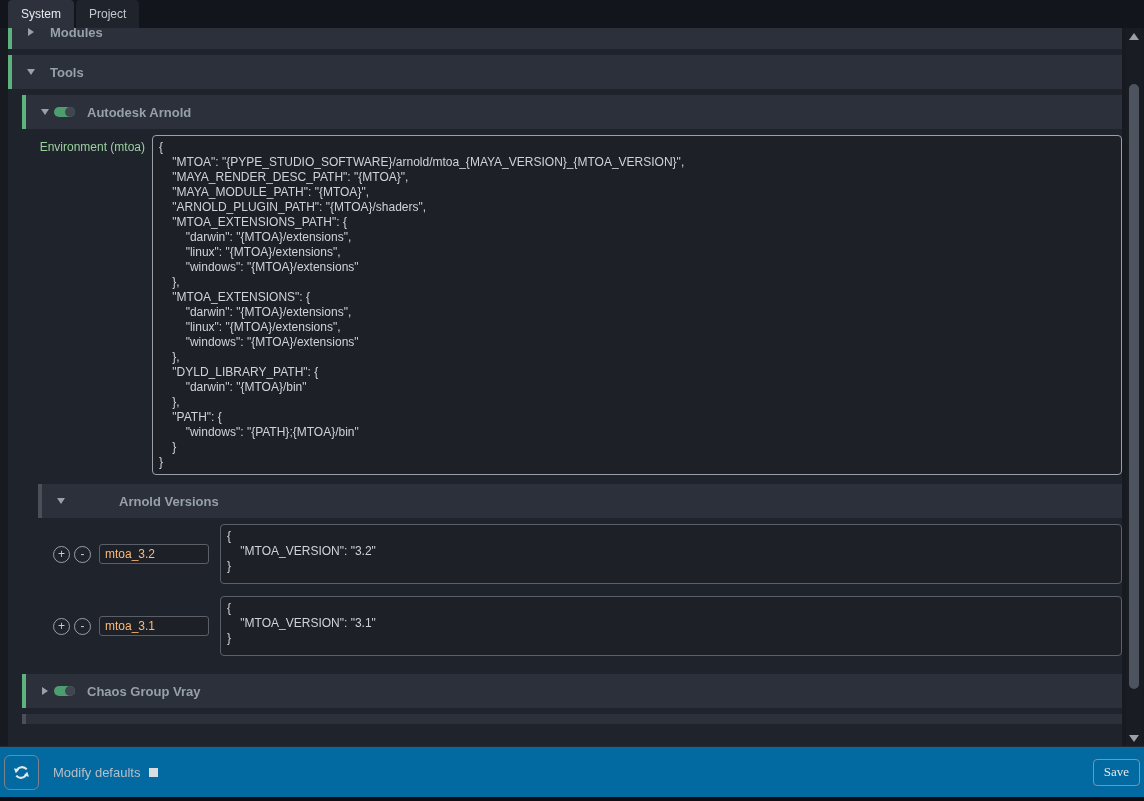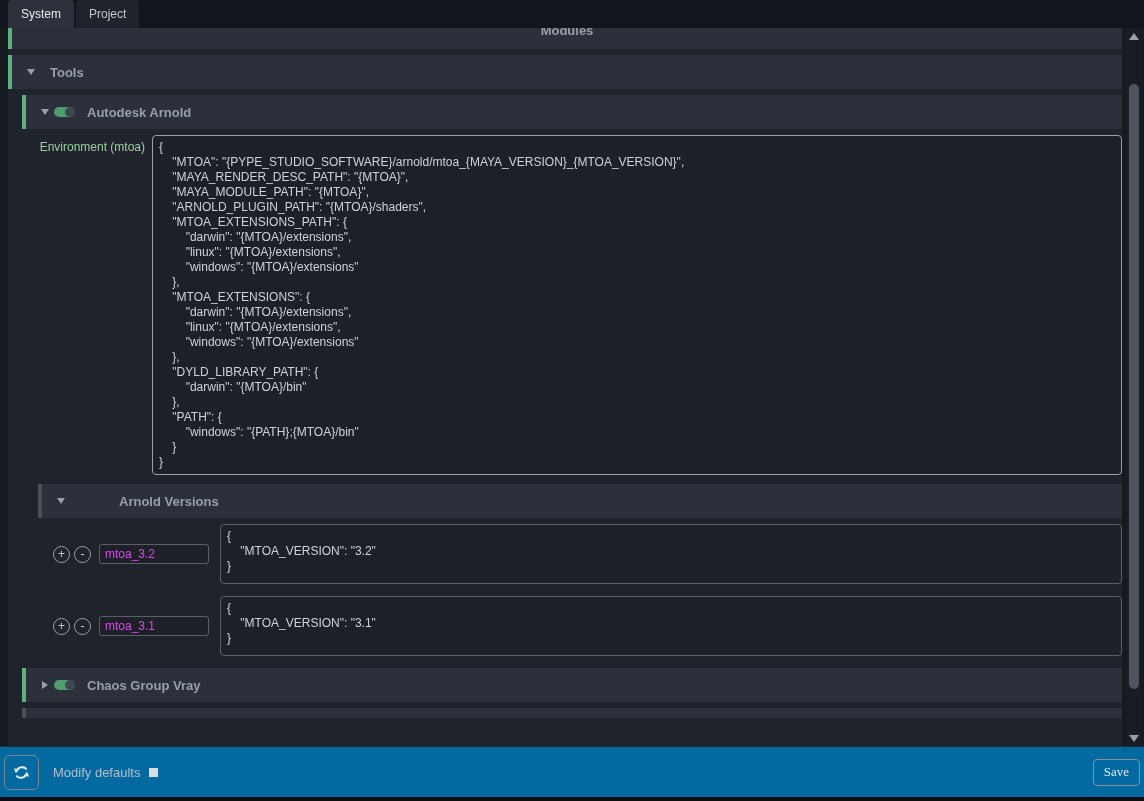--- a/index.html
+++ b/index.html
@@ -76,21 +76,21 @@
   .ver-controls { display:flex; align-items:center; margin-left:45px; }
   .round-btn {
     width:17px; height:17px; border-radius:50%;
     border:1px solid #9aa0a8; background:transparent; color:#c8cdd3;
     font-size:12px; line-height:14px; text-align:center; padding:0;
     margin-right:4px; cursor:default; font-family:"Liberation Sans",sans-serif;
   }
   .key-input {
     width:110px; height:20px; margin-left:4px;
     background:#1d2027; border:1px solid #5a606a; border-radius:3px;
-    color:#d946ef; font-size:12px; padding:0 5px; outline:none;
+    color:#fdba74; font-size:12px; padding:0 5px; outline:none;
     font-family:"Liberation Sans",sans-serif;
   }
   .ver-text { width:912px; height:60px; margin-left:11px; }
 
   .sliver {
     height:10px; background:#2b303b; border-left:4px solid #4a4f58; margin-top:6px;
   }
 
   
   .scrollbar {
@@ -137,21 +137,21 @@
     <span>System</span>
   </div>
   <div class="tab">
     <span>Project</span>
   </div>
 </div>
 
 <div class="viewport">
   <div class="scrollcontent">
 
-    <div class="section-header modified" style="margin-top:-13px;flex-direction:column;">
+    <div class="section-header modified" style="margin-top:-13px;">
       <span class="hdr-arrow">
           <span class="tri-right"></span>
         </span>
       <span class="hdr-gap"></span>
       <span class="section-title">Modules</span>
     </div>
 
 
     <div class="section-header modified">
       <span class="hdr-arrow">
@@ -220,21 +220,21 @@
       <div class="ver-controls">
         <button class="round-btn">+</button>
         <button class="round-btn">-</button>
         <input class="key-input" value="mtoa_3.1" style="">
       </div>
       <textarea class="ver-text" spellcheck="false" style="">{
     "MTOA_VERSION": "3.1"
 }</textarea>
     </div>
 
-    <div class="section-header modified indent1" style="margin-top:12px;">
+    <div class="section-header modified indent1" style="margin-top:18px;">
       <span class="hdr-arrow">
           <span class="tri-right"></span>
         </span>
       <span class="toggle">
           <span class="knob"></span>
         </span>
       <span class="section-title">Chaos Group Vray</span>
     </div>
 
     <div class="sliver indent1"></div>

